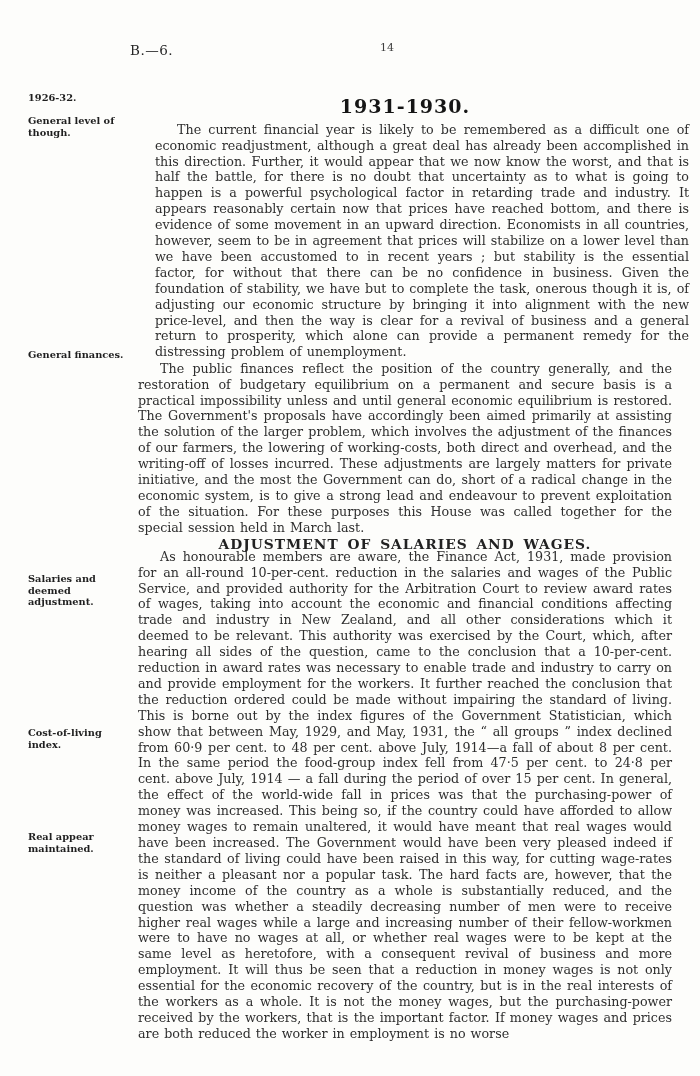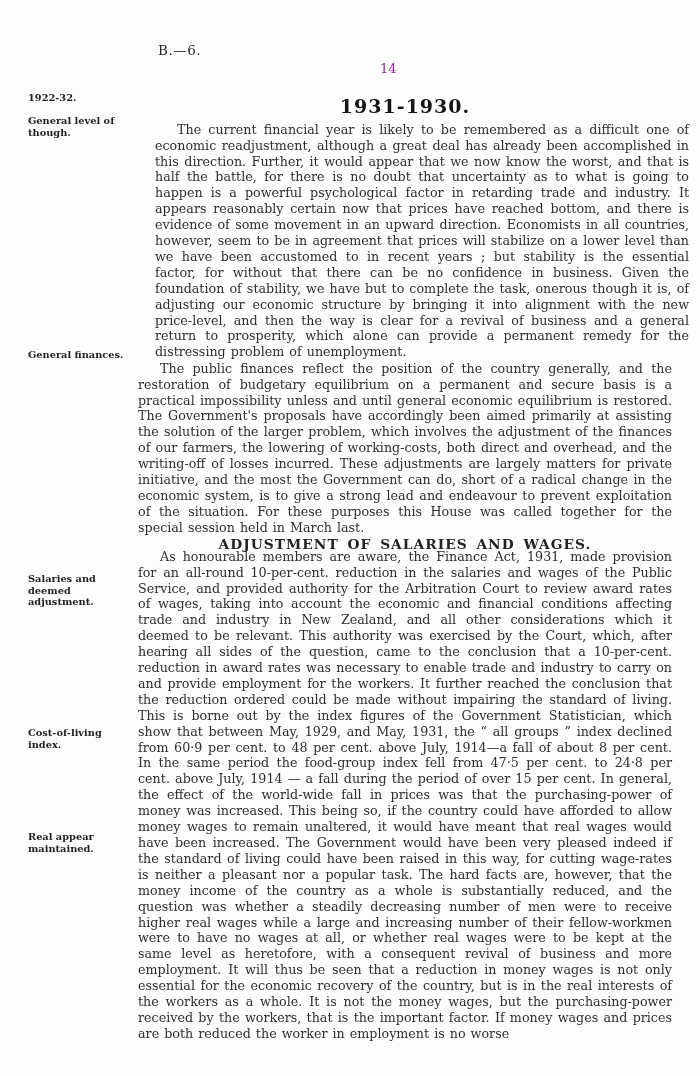--- a/index.html
+++ b/index.html
@@ -12,28 +12,26 @@
     font-family: "DejaVu Serif", serif;
     color: #2e2e2e;
     overflow: hidden;
   }
   .doc-ref {
     position: absolute;
     left: 130px; top: 42px;
     font-size: 13.5px;
     letter-spacing: 0.5px;
     color: #262626;
-    margin-left: 28px;
   }
   .page-num {
     position: absolute;
     left: 380px; top: 41px;
-    font-size: 13px;
-    color: #a21caf;
-    margin-top: 20px;
+    font-size: 11px;
+    color: #404040;
   }
   .mnote {
     position: absolute;
     left: 28px; width: 104px;
     font-size: 9.8px;
     font-weight: bold;
     line-height: 11.5px;
     color: #1f1f1f;
   }
   .mn-1 { top: 92px; }
@@ -76,21 +74,21 @@
 </style>
 </head>
 <body>
 
 <div class="page">
 
   <span class="doc-ref">B.—6.</span>
 
   <span class="page-num">14</span>
 
-  <div class="mnote mn-1">1922-32.</div>
+  <div class="mnote mn-1">1926-32.</div>
 
   <div class="mnote mn-2">General level of though.</div>
 
   <div class="mnote mn-3">General finances.</div>
 
   <div class="mnote mn-4">Salaries and deemed adjustment.</div>
 
   <div class="mnote mn-5">Cost-of-living index.</div>
 
   <div class="mnote mn-6">Real appear maintained.</div>

